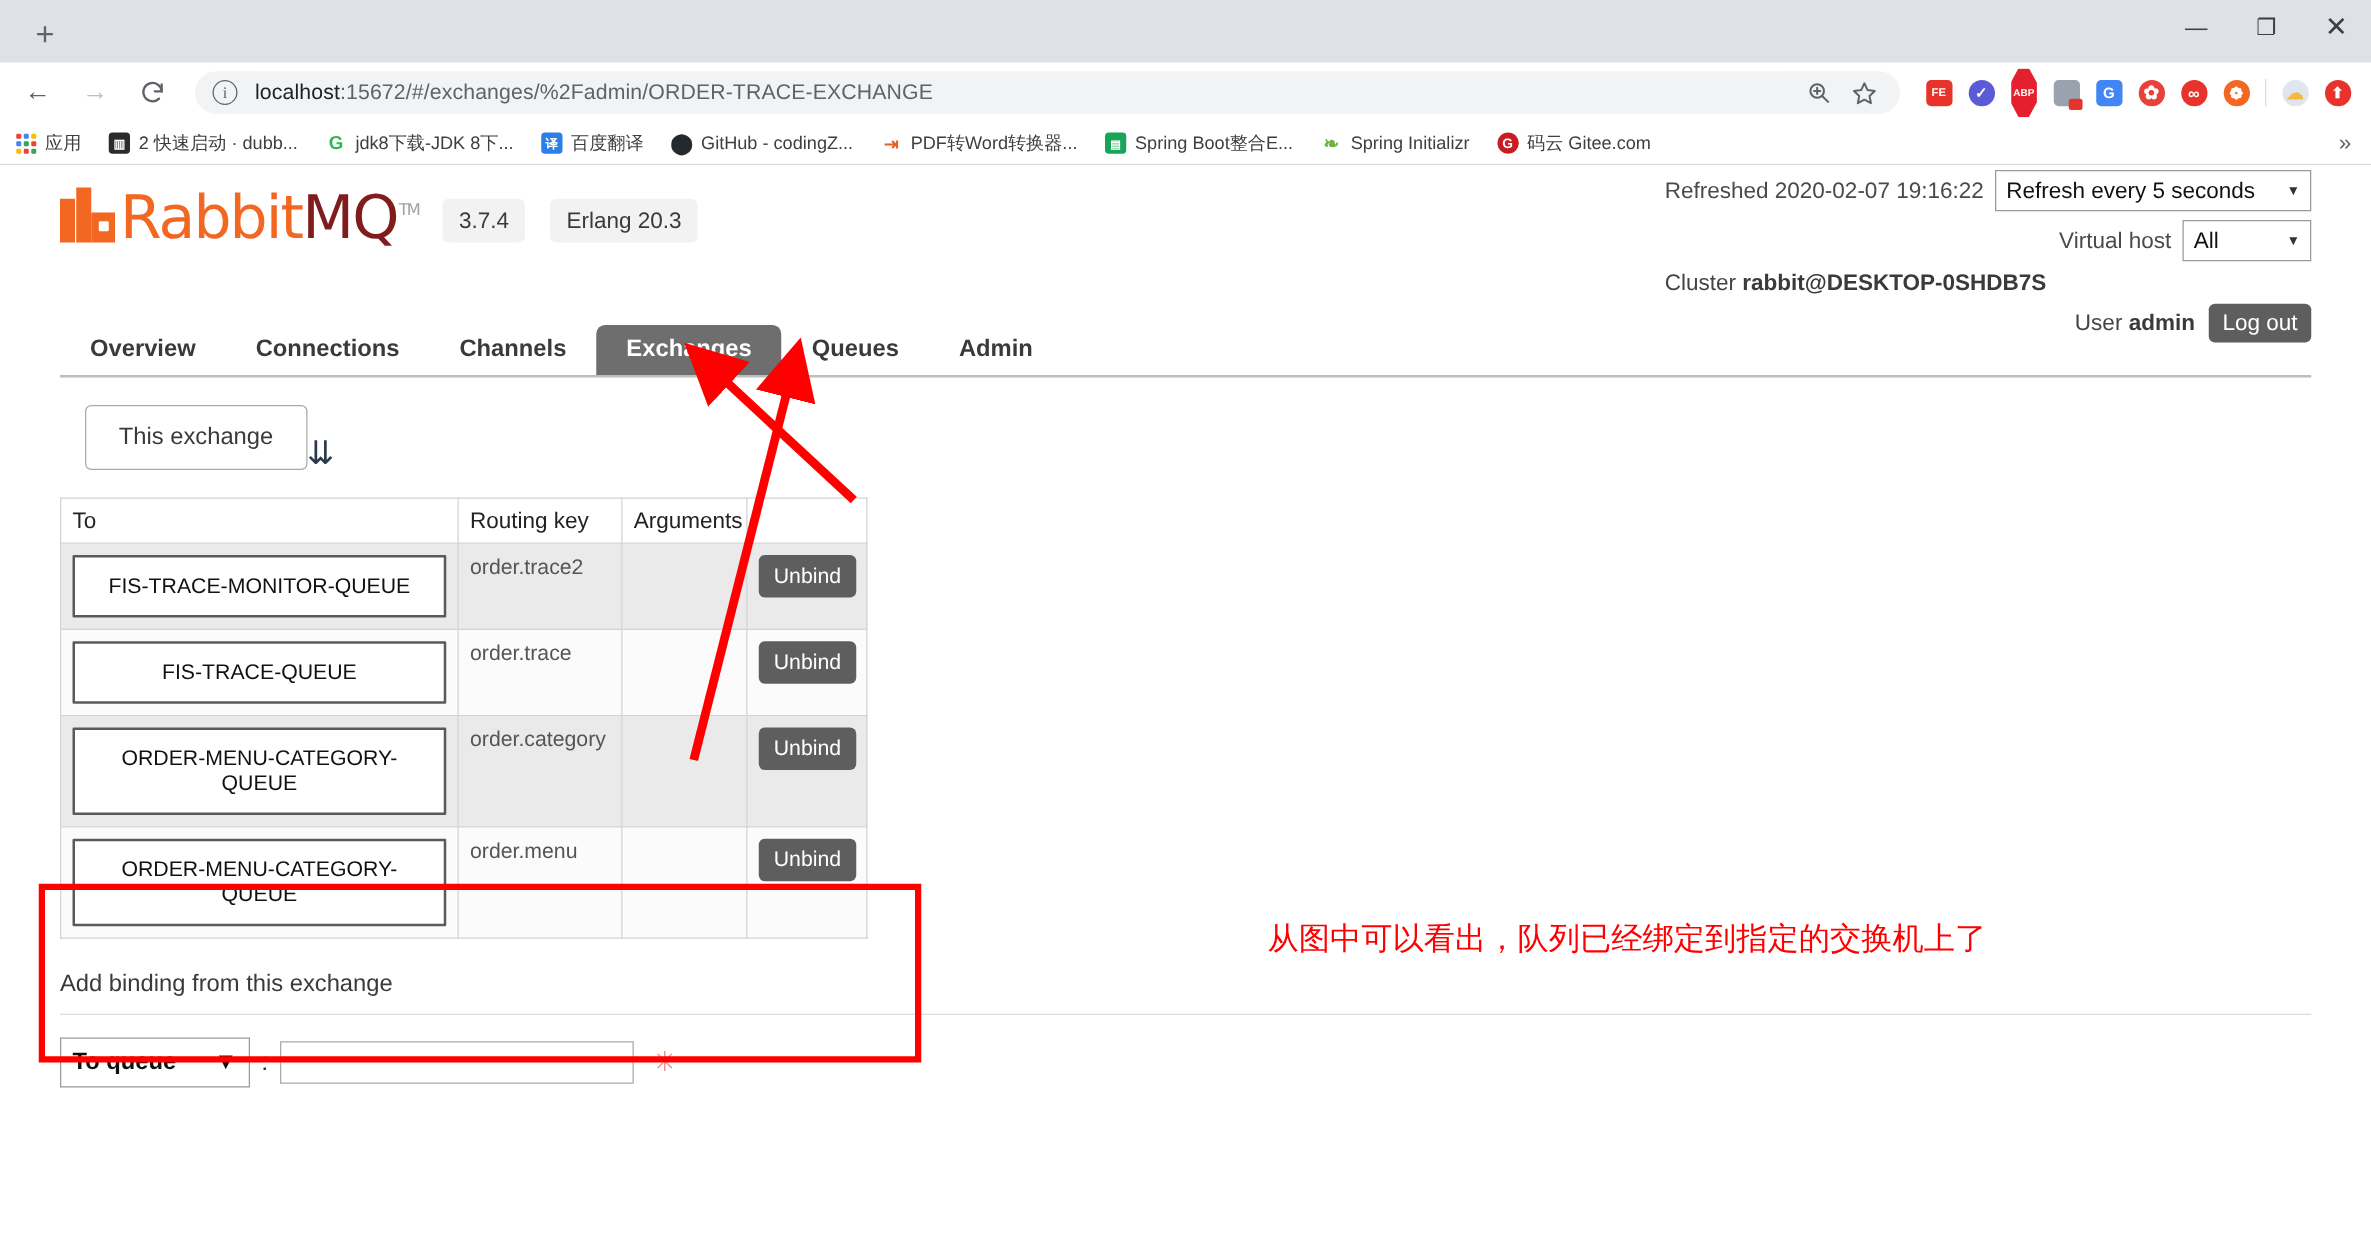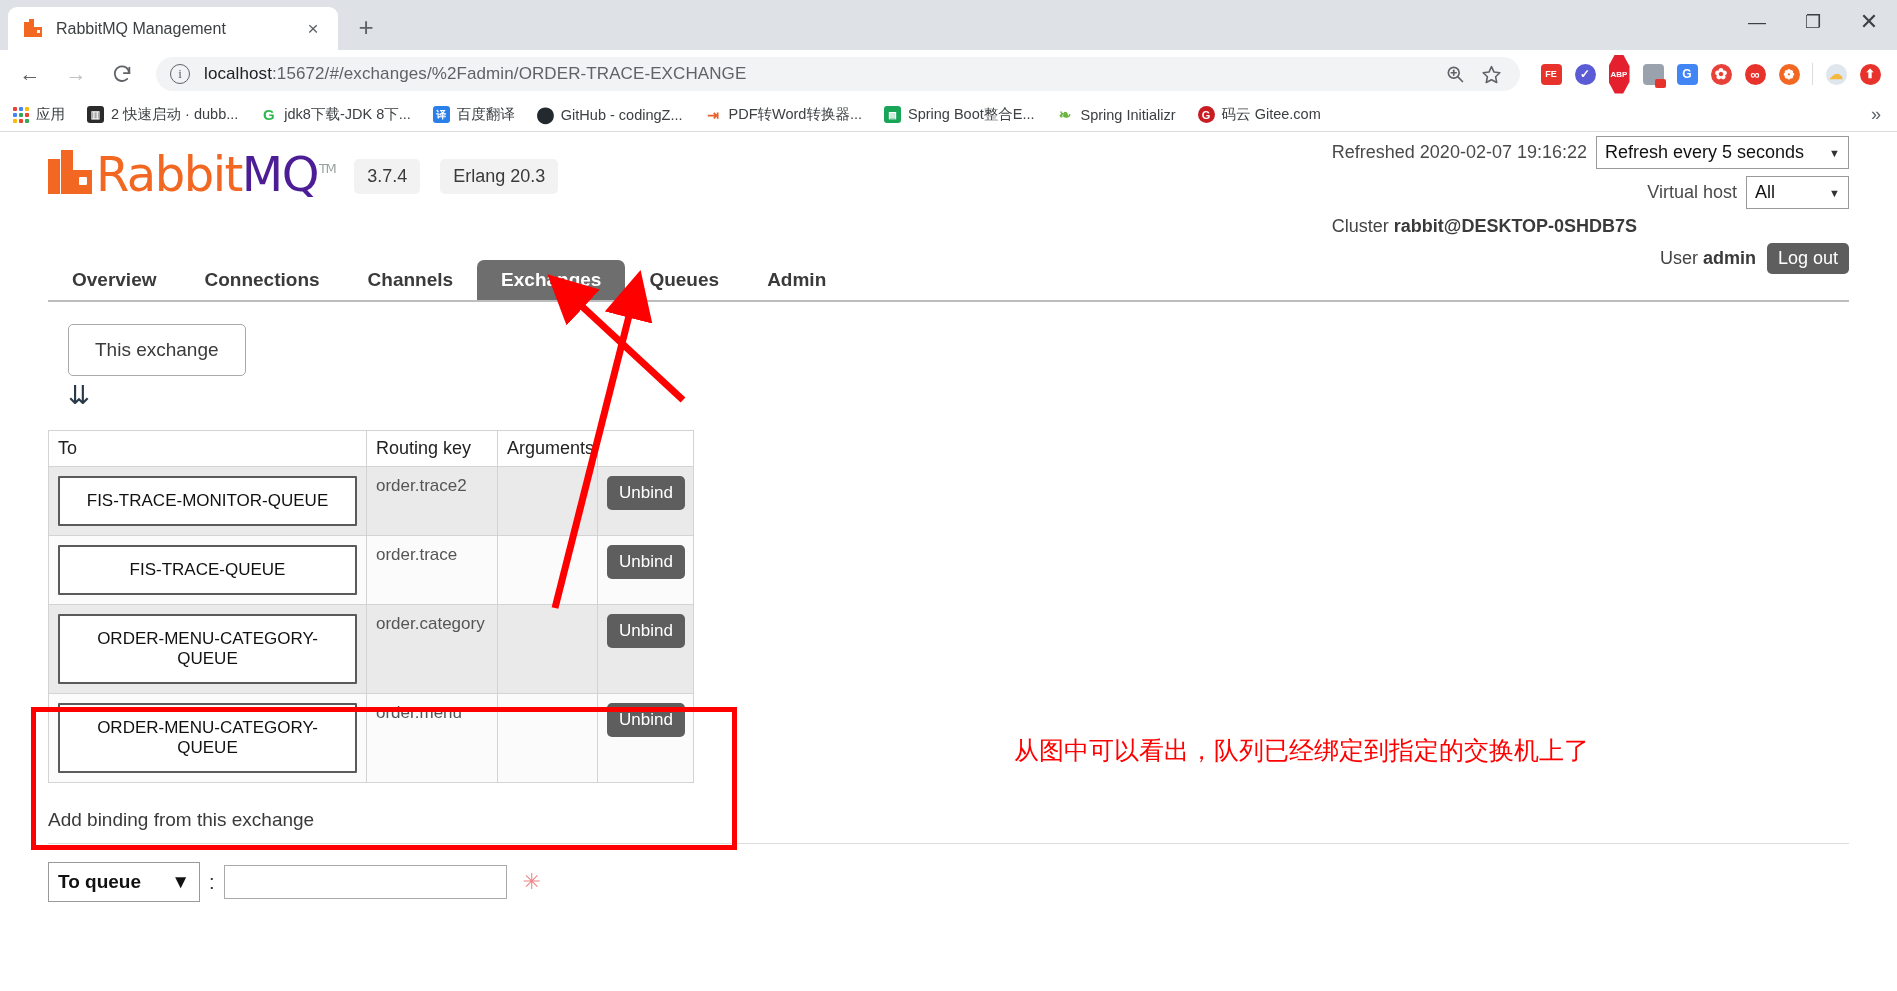--- a/index.html
+++ b/index.html
@@ -241,21 +241,21 @@
   .logo-mark .bd { left: 31px; top: 27px; width: 8px; height: 8px; background: #fff; border-radius:1px; }
   .logo-text {
     font-size: 48px;
     letter-spacing: -1.5px;
     font-family: "DejaVu Sans", sans-serif;
     line-height: 1;
     position: relative;
     top: 2px;
   }
   .logo-text .a { color: #f26722; font-weight: 400; }
-  .logo-text .b { color: #4c1d95; font-weight: 400; }
+  .logo-text .b { color: #7f1d1d; font-weight: 400; }
   .logo-tm { font-size: 13px; color:#9aa5a0; position: relative; top: -18px; left: 1px;}
   .badge {
     background: #f2f2f2;
     border-radius: 5px;
     padding: 7px 13px;
     font-size: 18px;
     color: #3a3a3a;
     margin-left: 20px;
     position: relative;
     top: -6px;
@@ -328,22 +328,22 @@
     width: 0; height: 0;
     border-left: 8px solid transparent;
     border-right: 8px solid transparent;
     border-top: 9px solid #9a9a9a;
     margin-right: 12px;
   }
   .bindings-title { font-size: 19px; font-weight: bold; color: #2d2d2d; }
 
   .exchange-box-wrap {
     display: flex;
-    flex-direction: column;
-    align-items: flex-start;
+    flex-direction: row;
+    align-items: flex-end;
     width: 320px;
     margin-left: 20px;
     margin-top: 22px;
   }
   .exchange-box {
     border: 1px solid #a9a9a9;
     border-radius: 5px;
     padding: 14px 26px;
     font-size: 19px;
     color: #3a3a3a;
@@ -456,27 +456,20 @@
 
   
   .arrows { position: absolute; left: 0; top: 0; width: 1897px; height: 858px; pointer-events: none; }
 </style>
 </head>
 <body>
 
 <div class="browser">
 
   <div class="tabstrip">
-    <div class="tab">
-      <span class="tab-favicon">
-        <span class="rmq-mark"><i class="m1"></i><i class="m2"></i><i class="m3"></i><i class="dot"></i></span>
-      </span>
-      <span class="tab-title">RabbitMQ Management</span>
-      <span class="tab-close">×</span>
-    </div>
     <div class="newtab">+</div>
     <div class="wincontrols">
       <div>—</div>
       <div>❐</div>
       <div class="close-btn">✕</div>
     </div>
   </div>
 
   <div class="toolbar">
     <div class="navbtn">←</div>

